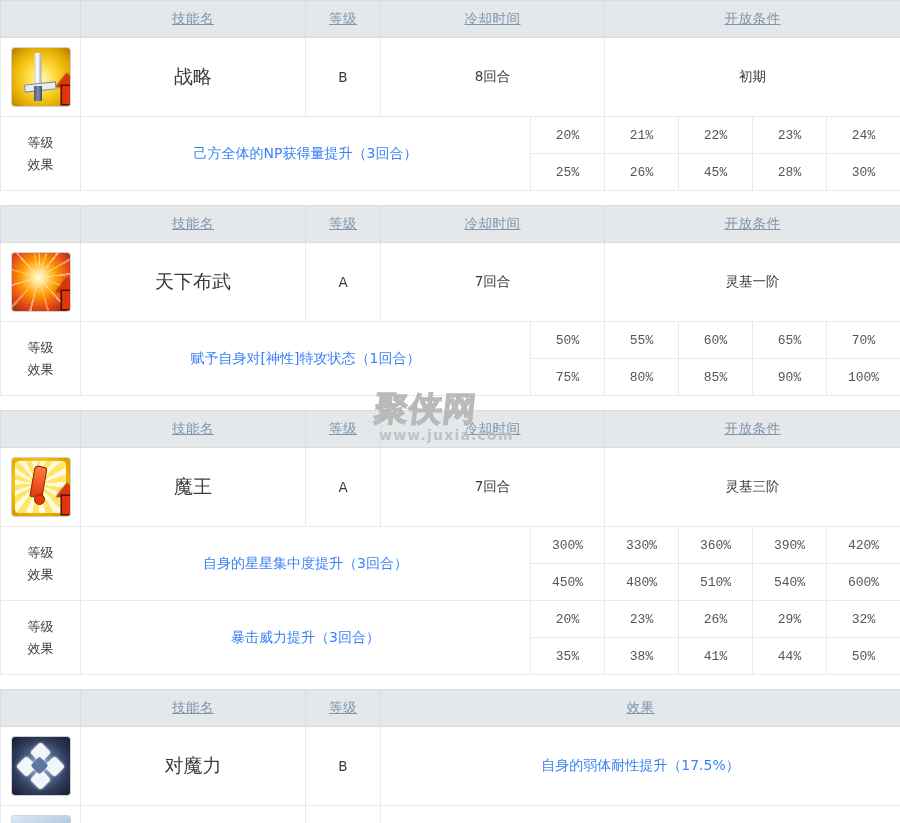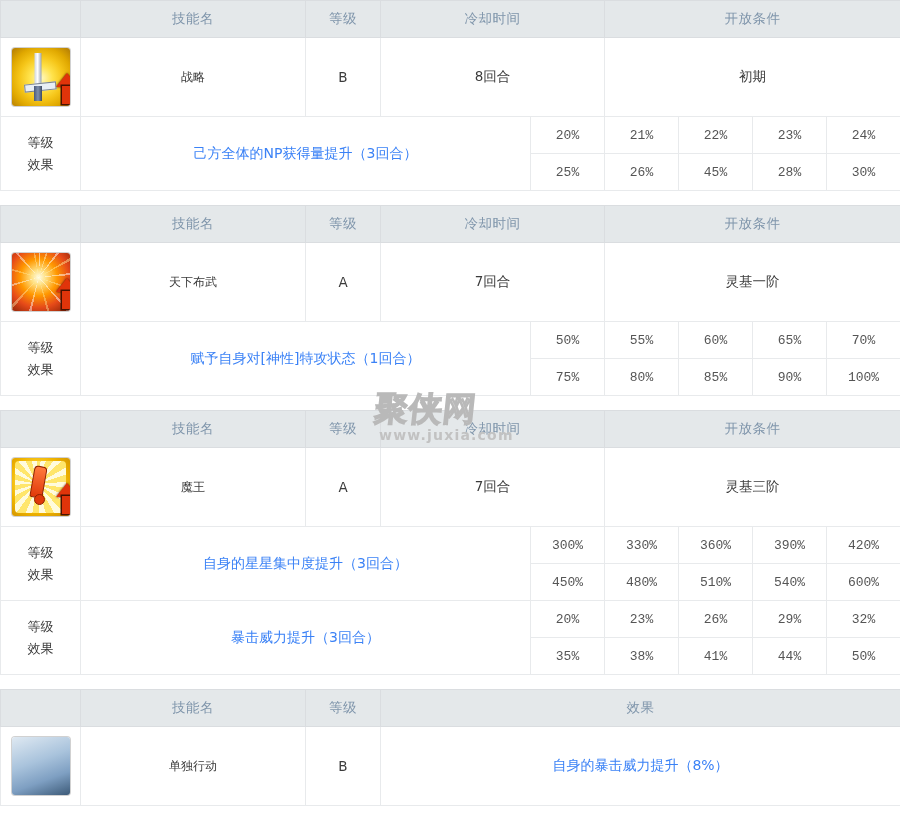--- a/index.html
+++ b/index.html
@@ -28,40 +28,41 @@
     vertical-align: middle;
     font-weight: normal;
   }
   .hdr td {
     background: #e4e8ea;
     color: #7f95ab;
     height: 36px;
     font-size: 13.5px;
     border-color: #dadde0;
     letter-spacing: 0.5px;
+    text-decoration: underline;
   }
   .hdr td.blank {
     background: #e4e8ea;
   }
   .icon-cell {
     width: 80px;
     height: 78px;
     background: #ffffff;
   }
   .skill-icon {
     width: 58px;
     height: 58px;
     margin: 0 auto;
     display: block;
     border-radius: 3px;
     position: relative;
     overflow: hidden;
     box-shadow: 0 0 0 1px rgba(0,0,0,0.18);
   }
-  .name-cell { font-size: 12px; color: #3b3b3b; margin-left: 47px; }
+  .name-cell { font-size: 19px; color: #3b3b3b; margin-left: 47px; }
   .rank-cell { font-size: 13.5px; color: #3b3b3b; }
   .cd-cell   { font-size: 13.5px; color: #3b3b3b; }
   .cond-cell { font-size: 13.5px; color: #3b3b3b; }
 
   .lvl-label {
     width: 80px;
     font-size: 13px;
     color: #3b3b3b;
     line-height: 1.65;
   }
@@ -437,20 +438,34 @@
   </colgroup>
   <tbody>
       <tr class="hdr">
     <td class="blank"></td>
     <td>技能名</td>
     <td>等级</td>
     <td>效果</td>
   </tr>
   <tr>
     <td class="icon-cell">
+      <div class="skill-icon ic-magic">
+        <div class="d d1"></div>
+            <div class="d d2"></div>
+        <div class="d d3"></div>
+            <div class="d d4"></div>
+            <div class="d dc"></div>
+      </div>
+    </td>
+    <td class="name-cell">对魔力</td>
+    <td class="rank-cell">B</td>
+    <td class="eff-desc">自身的弱体耐性提升（17.5%）</td>
+  </tr>
+  <tr>
+    <td class="icon-cell">
       <div class="skill-icon ic-indep">
         
         
       </div>
     </td>
     <td class="name-cell">单独行动</td>
     <td class="rank-cell">B</td>
     <td class="eff-desc">自身的暴击威力提升（8%）</td>
   </tr>
 </tbody>

